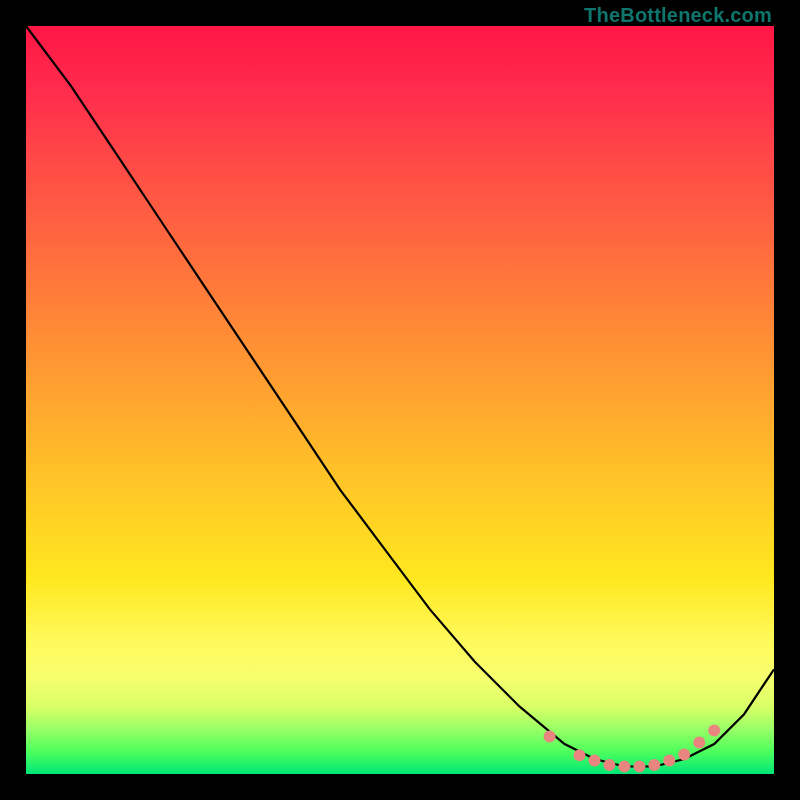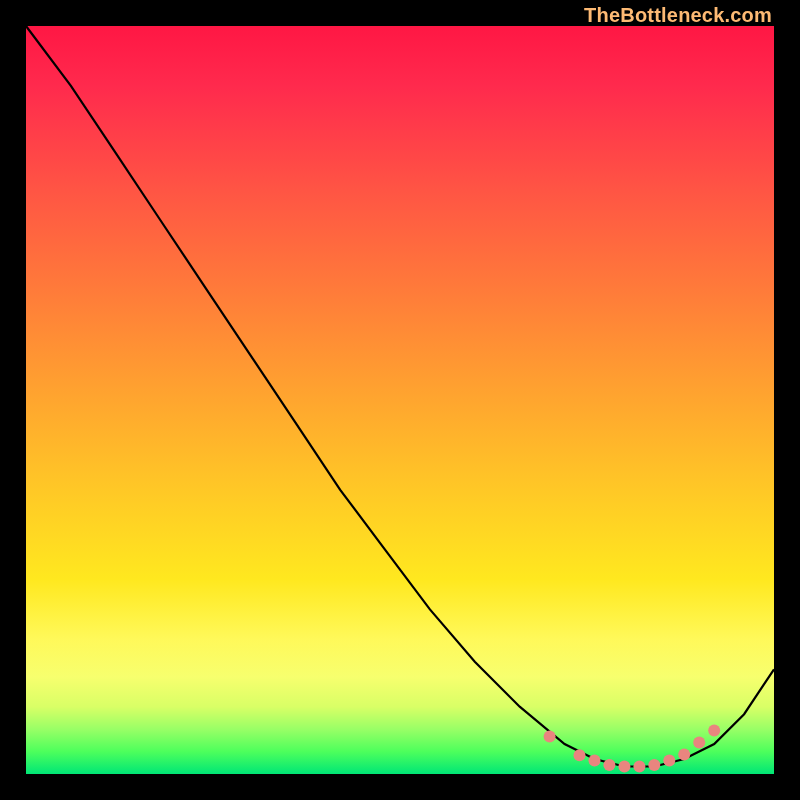--- a/index.html
+++ b/index.html
@@ -40,21 +40,21 @@
       #4dff5c 97%,
       #00e676 100%
     );
   }
   .watermark {
     position: absolute;
     top: 4px;
     right: 28px;
     font-size: 20px;
     font-weight: 600;
-    color: #fdba74;
+    color: #0f766e;
     letter-spacing: 0.2px;
     user-select: none;
   }
   svg.curve {
     position: absolute;
     left: 0;
     top: 0;
     width: 748px;
     height: 748px;
     overflow: visible;

